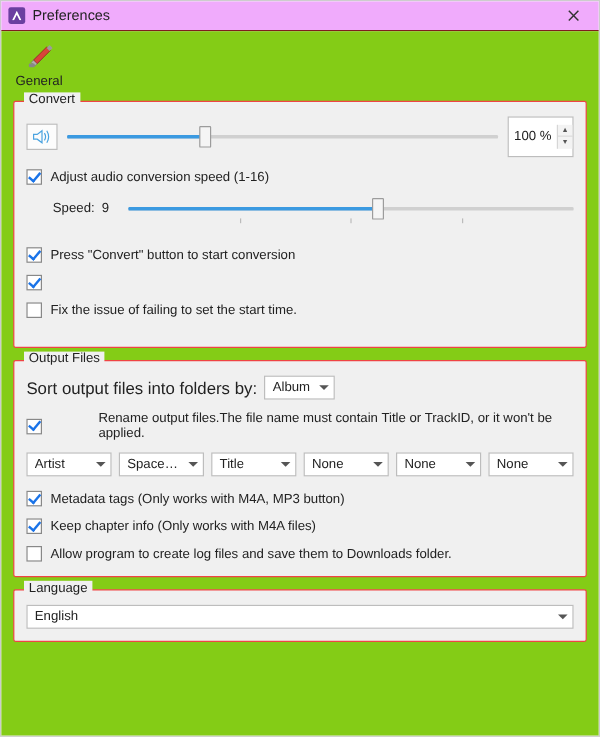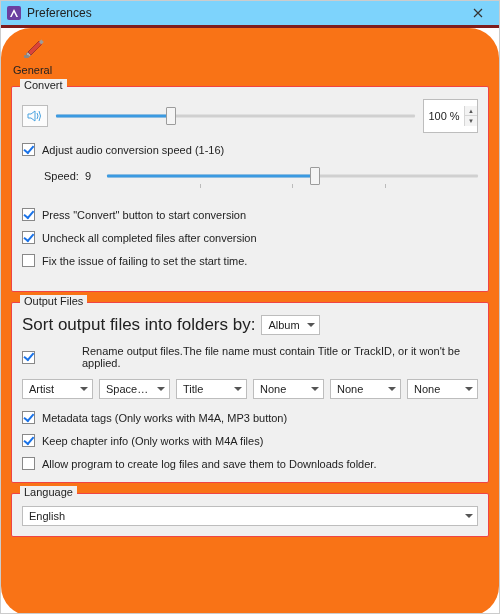--- a/index.html
+++ b/index.html
@@ -12,22 +12,22 @@
     height: 614px;
     overflow: hidden;
     border: 1px solid #ccc;
   }
   
   .titlebar {
     display: flex;
     align-items: center;
     height: 24px;
     padding: 12px 6px;
-    background: #7dd3fc;
-    border-bottom: 3px solid #7f1d1d;
+    background: #f0abfc;
+    border-bottom: 1px solid #7f1d1d;
   }
   .titlebar .app-icon {
     width: 14px; height: 14px;
     background: #6b3fa0;
     border-radius: 2px;
     margin-right: 6px;
     position: relative;
   }
   .titlebar .app-icon::after {
     content: "";
@@ -39,24 +39,23 @@
   .titlebar .title { font-size: 12px; }
   .titlebar .close {
     margin-left: auto;
     width: 30px; height: 20px;
     display: flex; align-items: center; justify-content: center;
     cursor: pointer;
   }
   .titlebar .close svg { width: 10px; height: 10px; }
 
   .content {
-    background: #f97316;
+    background: #84cc16;
     padding: 8px 10px 10px 10px;
     height: calc(100% - 24px);
-    border-radius: 30px;
   }
 
   .tabbar {
     display: flex;
     gap: 12px;
     margin-bottom: 8px;
   }
   .tab {
     display: flex; flex-direction: column; align-items: center;
     padding: 2px 2px;
@@ -169,21 +168,21 @@
     border-bottom: 2px solid #1a73e8;
     transform: rotate(-50deg) translate(1px,-1px);
   }
   .chk-label { font-size: 11px; }
 
   .indent { margin-left: 22px; }
   .speed-row { display: flex; align-items: center; margin-bottom: 16px; }
   .speed-lbl { font-size: 11px; margin-right: 6px; }
   .speed-val { font-size: 11px; width: 14px; }
 
-  .label-text { font-size: 17px; margin-right: 6px; }
+  .label-text { font-size: 14px; margin-right: 6px; }
 
   .combo {
     display: inline-flex; align-items: center; justify-content: space-between;
     border: 1px solid #bdbdbd;
     background: #fff;
     height: 20px;
     padding: 0 4px 0 6px;
     font-size: 11px;
     cursor: pointer;
   }
@@ -282,21 +281,20 @@
     </div>
 
     <div style="height:6px"></div>
 
     <div class="chk-row">
       <div class="chk checked"></div>
       <div class="chk-label">Press "Convert" button to start conversion</div>
     </div>
     <div class="chk-row">
       <div class="chk checked"></div>
-      <div class="chk-label">Uncheck all completed files after conversion</div>
     </div>
     <div class="chk-row" style="margin-bottom:14px;">
       <div class="chk"></div>
       <div class="chk-label">Fix the issue of failing to set the start time.</div>
     </div>
   </div>
 
   <div class="group">
     <div class="group-title">Output Files</div>
 

